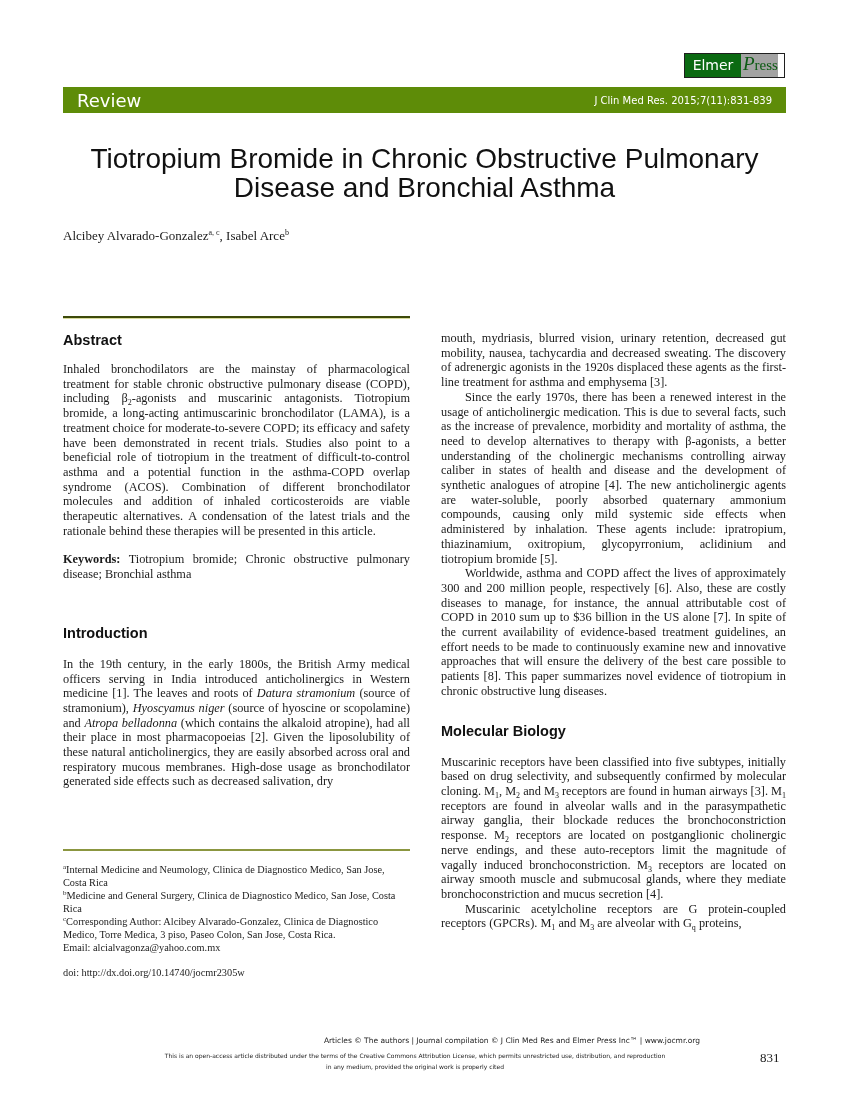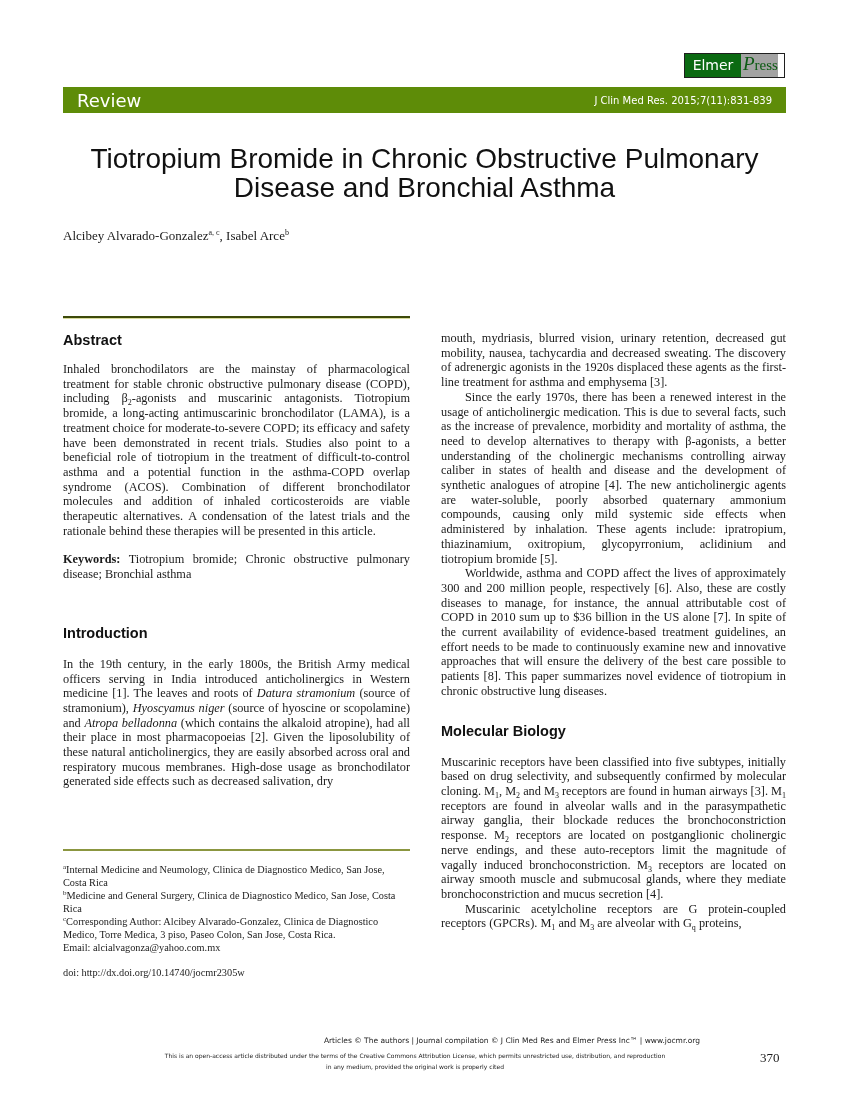--- a/index.html
+++ b/index.html
@@ -80,13 +80,13 @@
   <div class="h2" style="margin-top:24px;">Molecular Biology</div>
   <div class="p" style="margin-top:16px;"><span>Muscarinic receptors have been classified into five subtypes, initially based on drug selectivity, and subsequently confirmed by molecular cloning. M</span><sub style="font-size:8px">1</sub><span>, M</span><sub style="font-size:8px">2</sub><span> and M</span><sub style="font-size:8px">3</sub><span> receptors are found in human airways [3]. M</span><sub style="font-size:8px">1</sub><span> receptors are found in alveolar walls and in the parasympathetic airway ganglia, their blockade reduces the bronchoconstriction response. M</span><sub style="font-size:8px">2</sub><span> receptors are located on postganglionic cholinergic nerve endings, and these auto-receptors limit the magnitude of vagally induced bronchoconstriction. M</span><sub style="font-size:8px">3</sub><span> receptors are located on airway smooth muscle and submucosal glands, where they mediate bronchoconstriction and mucus secretion [4].</span></div>
   <div class="p indent"><span>Muscarinic acetylcholine receptors are G protein-coupled receptors (GPCRs). M</span><sub style="font-size:8px">1</sub><span> and M</span><sub style="font-size:8px">3</sub><span> are alveolar with G</span><sub style="font-size:8px">q</sub><span> proteins,</span></div>
 </div>
 
 <div class="abs footer1">Articles © The authors   |   Journal compilation © J Clin Med Res and Elmer Press Inc™   |   www.jocmr.org</div>
 <div class="abs footer2">
   <div>This is an open-access article distributed under the terms of the Creative Commons Attribution License, which permits unrestricted use, distribution, and reproduction</div>
   <div>in any medium, provided the original work is properly cited</div>
 </div>
-<div class="abs pagenum">370</div>
+<div class="abs pagenum">831</div>
 
 </body></html>

